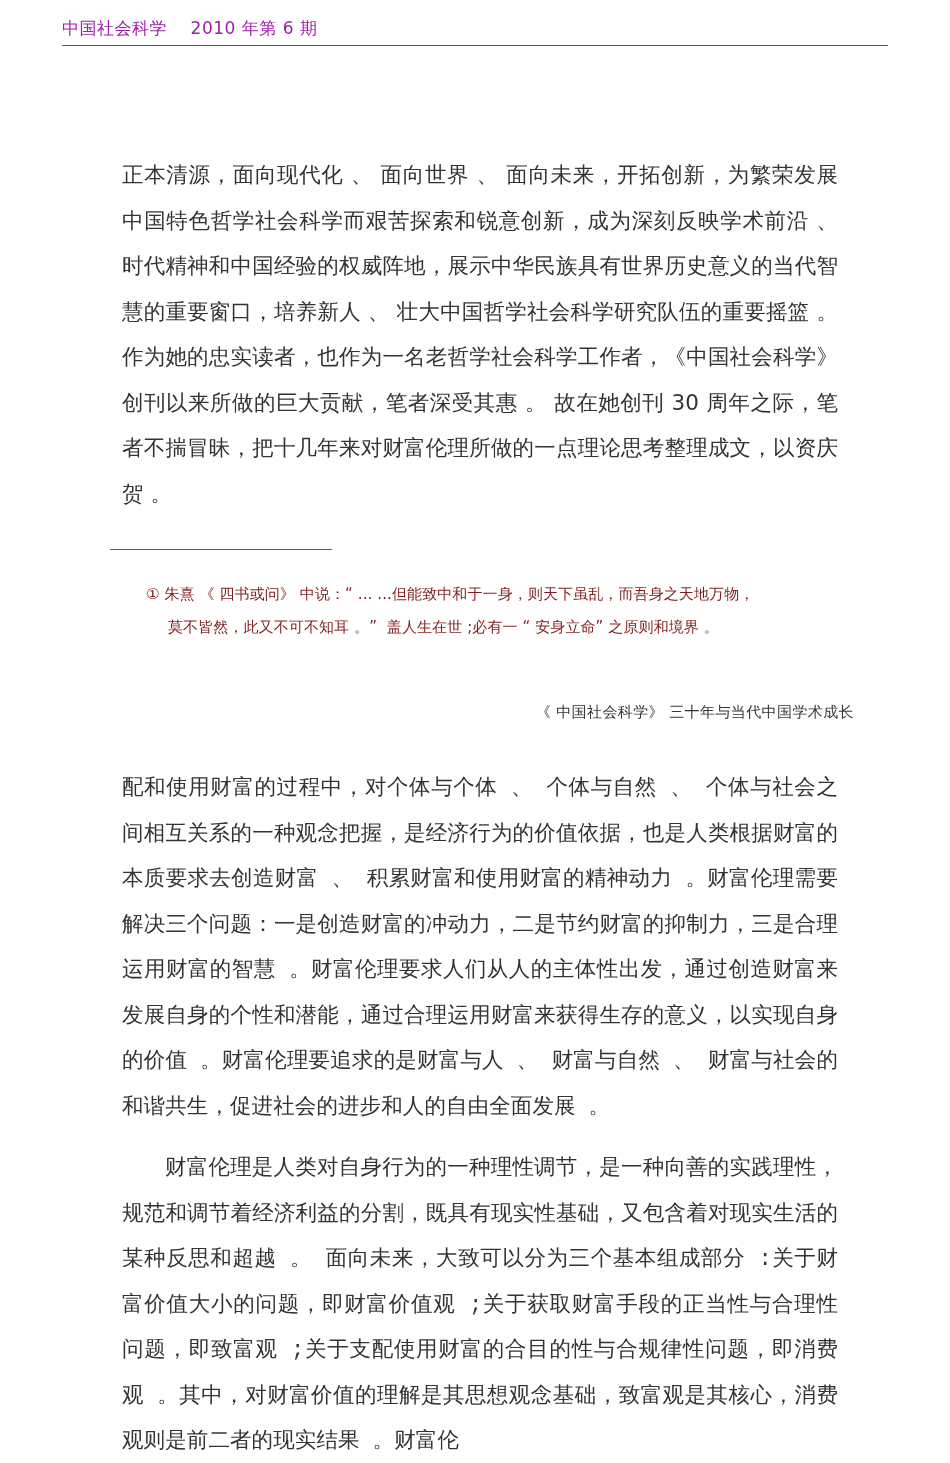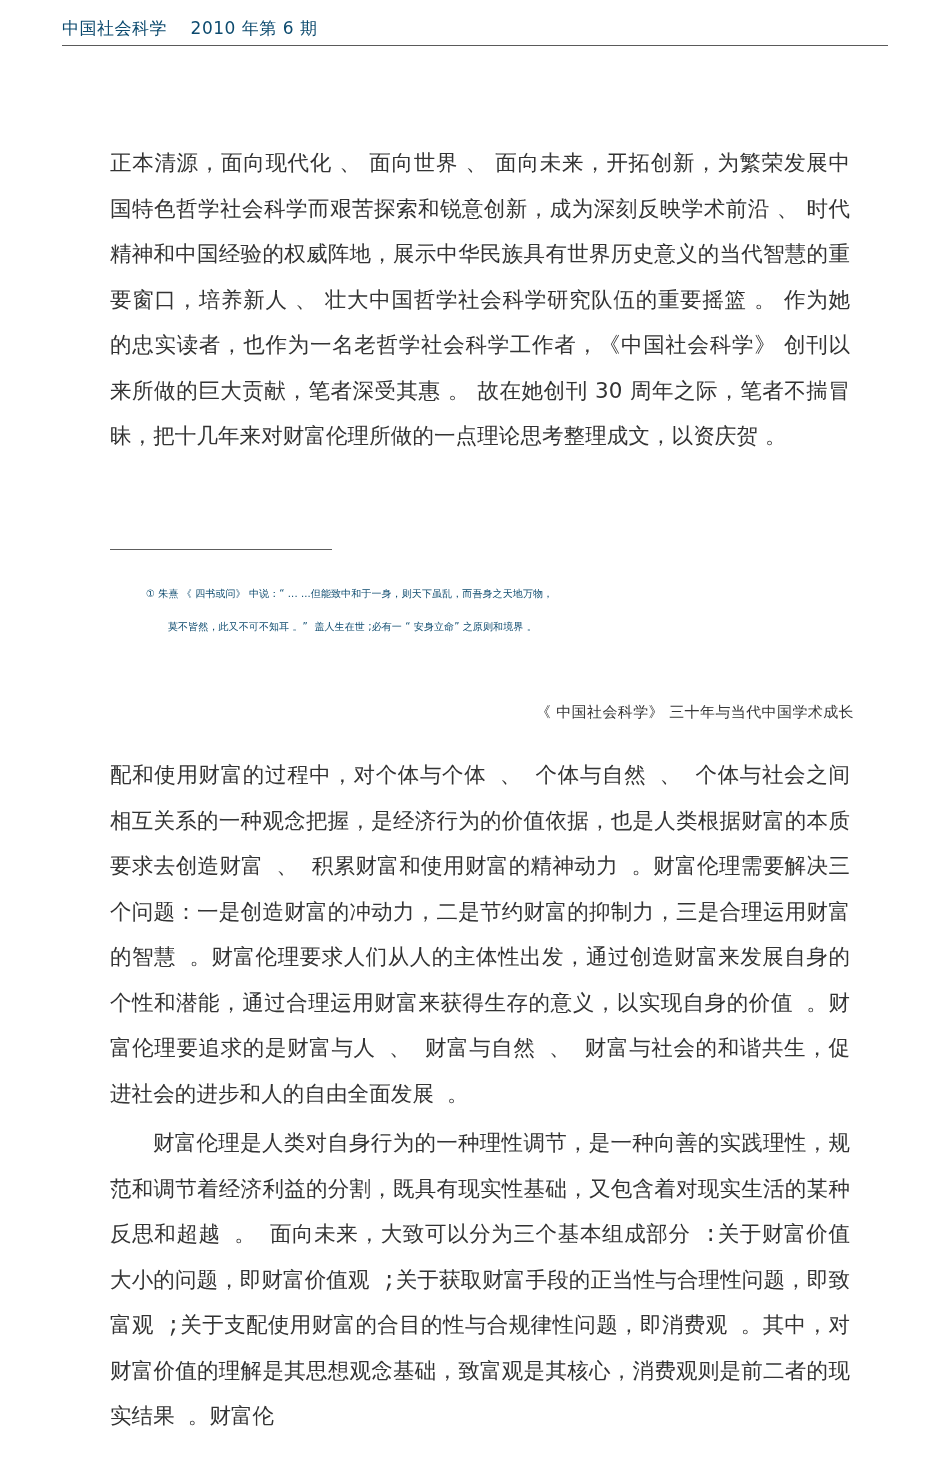--- a/index.html
+++ b/index.html
@@ -24,21 +24,21 @@
   .page-header {
     position: absolute;
     left: 62px;
     top: 14px;
     width: 826px;
     height: 34px;
   }
   .page-header .hdr-text {
     font-size: 17px;
     letter-spacing: 0.5px;
-    color: #0c4a6e;
+    color: #a21caf;
     white-space: pre;
     line-height: 28px;
   }
   .header-rule {
     position: absolute;
     left: 62px;
     top: 45px;
     width: 826px;
     height: 0;
     border-top: 1.6px solid #5a5a5a;
@@ -52,21 +52,21 @@
   }
   #block-top { top: 136px; }
   #block-bottom { top: 750px; font-family: Liberation Mono, monospace; }
 
   .para {
     font-size: 21.5px;
     line-height: 45.5px;
     color: #333333;
     text-align: justify;
     text-justify: inter-character;
-    margin: 4px;
+    margin: 16px;
     letter-spacing: 0.1px;
     white-space: pre-wrap;
   }
   .para.indent { text-indent: 2em; }
 
   
   .footnote-rule {
     position: absolute;
     left: 110px;
     top: 549px;
@@ -74,23 +74,23 @@
     height: 0;
     border-top: 1.4px solid #5d5d5d;
   }
   .footnote {
     position: absolute;
     left: 146px;
     top: 578px;
     width: 700px;
   }
   .footnote .fn-line {
-    font-size: 10px;
+    font-size: 15px;
     line-height: 32.5px;
-    color: #0c4a6e;
+    color: #7f1d1d;
     white-space: pre-wrap;
     letter-spacing: 0.1px;
   }
   .footnote .fn-line.hang { padding-left: 22px; }
 
   
   .running-title {
     position: absolute;
     left: 106px;
     top: 696px;

